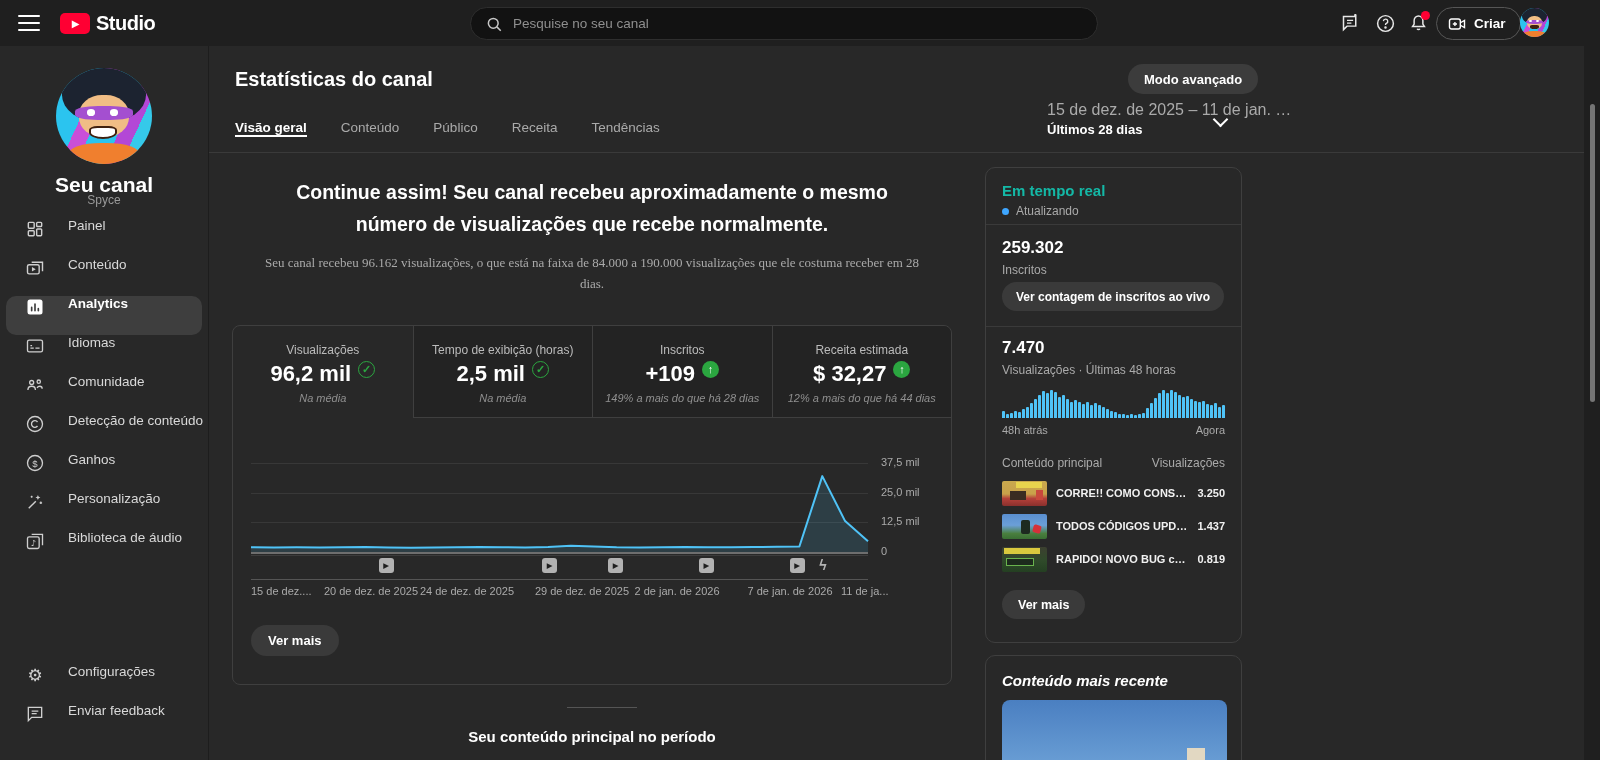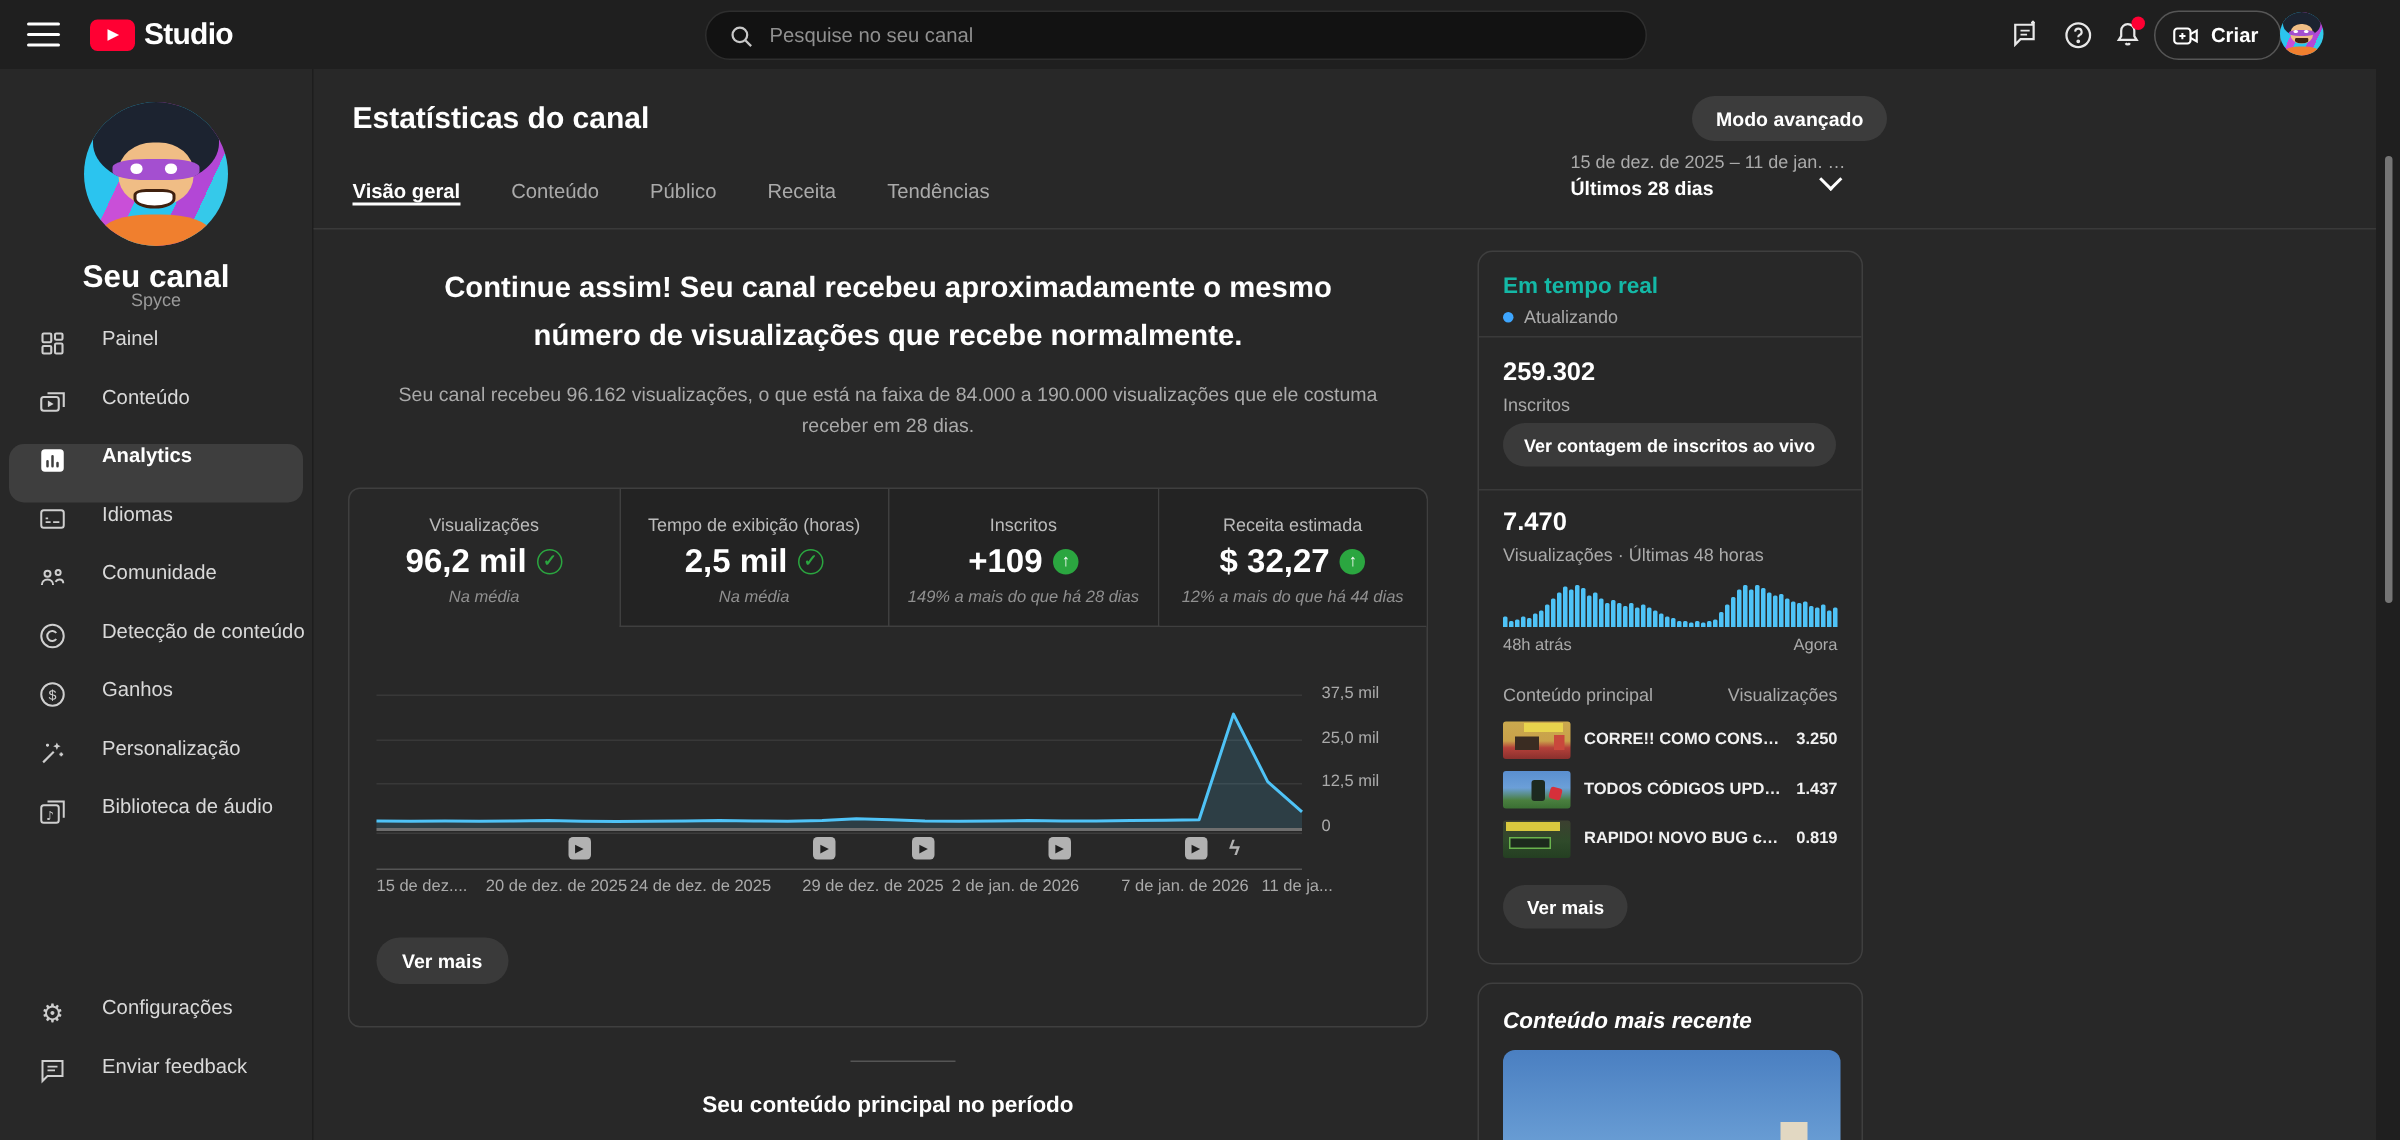--- a/index.html
+++ b/index.html
@@ -46,39 +46,39 @@
   .menu-item .mi-icon { width:22px; height:22px; display:flex; align-items:center; justify-content:center; color:#cfcfcf; }
   .menu-item.selected { background:#3e3e3e; border-radius:10px; margin:0 6px; padding-left:18px; color:#fff; font-weight:bold; }
   .menu-item.selected .mi-icon { color:#fff; }
   .menu-footer { position:absolute; bottom:18px; left:0; width:208px; }
   .glyph-icon { font-size:17px; line-height:1; }
   
   .main { position:absolute; left:209px; top:46px; right:0; bottom:0; }
   .page-title { position:absolute; left:26px; top:22px; font-size:20px; font-weight:bold; color:#fff; }
   .adv-btn { position:absolute; left:919px; top:18px; height:30px; padding:0 16px; background:#3c3c3c; border-radius:15px; display:flex; align-items:center; font-size:13px; font-weight:bold; color:#fff; cursor:pointer; }
   .daterange { position:absolute; left:838px; top:55px; width:170px; cursor:pointer; }
-  .daterange .dr-line1 { font-size:12px; color:#aaa; white-space:nowrap;text-align:right; }
+  .daterange .dr-line1 { font-size:16px; color:#aaa; white-space:nowrap;text-align:right; }
   .daterange .dr-line2 { font-size:13px; font-weight:bold; color:#fff; margin-top:3px; }
   .dr-chevron { position:absolute; left:1006px; top:68px; width:11px; height:11px; border-right:2px solid #fff; border-bottom:2px solid #fff; transform:rotate(45deg); cursor:pointer; }
   .tabs { position:absolute; left:26px; top:74px; display:flex; gap:34px; }
   .tab { font-size:13.5px; color:#aaa; cursor:pointer; }
   .tab.active { color:#fff; font-weight:bold; border-bottom:2.5px solid #fff; }
   .tabs-border { position:absolute; left:0; right:16px; top:106px; height:1px; background:#3a3a3a; }
   .headline { position:absolute; left:23px; top:130px; width:720px; text-align:center; font-size:19.5px; line-height:32px; font-weight:bold; color:#fff; }
   .headline .inner { display:inline-block; max-width:640px; }
   .subline { position:absolute; left:23px; top:206px; width:720px; text-align:center; font-size:13px; line-height:21px; color:#aaa; }
-  .subline .inner { display:inline-block; max-width:655px; }
+  .subline .inner { display:inline-block; max-width:655px;font-family:Liberation Serif, serif; }
   .big-card { position:absolute; left:23px; top:279px; width:720px; height:360px; border:1px solid #3f3f3f; border-radius:8px; background:#282828; }
   .stats-row { position:absolute; left:0; top:0; width:100%; height:92px; display:grid; grid-template-columns:1fr 1fr 1fr 1fr; }
   .stat-cell { position:relative; text-align:center; padding-top:17px; cursor:pointer; }
   .stat-cell.dim { background:#232323; border-bottom:1px solid #3f3f3f; border-left:1px solid #3f3f3f; }
   .stat-cell:first-child { border-top-left-radius:8px; }
   .stat-cell:last-child { border-top-right-radius:8px; }
   .stat-label { font-size:12px; color:#bbb; }
-  .stat-value { margin-top:4px; font-size:22px; font-weight:bold; color:#fff; display:flex; align-items:center; justify-content:center; gap:7px; }
+  .stat-value { margin-top:4px; font-size:22px; font-weight:bold; color:#fff; display:flex; justify-content:center; gap:7px; }
   .stat-note { margin-top:5px; font-size:11px; font-style:italic; color:#909090; }
   .badge-check { width:17px; height:17px; border:1.5px solid #2ba640; border-radius:50%; color:#2ba640; font-size:11px; line-height:15px; font-weight:bold; }
   .badge-up { width:17px; height:17px; background:#2ba640; border-radius:50%; color:#fff; font-size:11px; line-height:17px; font-weight:bold; }
   
   .plot { position:absolute; left:18px; top:137px; width:617px; height:89px; }
   .gridline { position:absolute; left:0; width:617px; height:1px; background:#383838; }
   .plot svg { position:absolute; left:0; top:0; overflow:visible; }
   .baseline { position:absolute; left:18px; top:226px; width:617px; height:2px; background:#6e6e6e; }
   .baseline2 { position:absolute; left:18px; top:229px; width:617px; height:1px; background:#3c3c3c; }
   .ylab { position:absolute; left:648px; font-size:11px; color:#aaa; }

